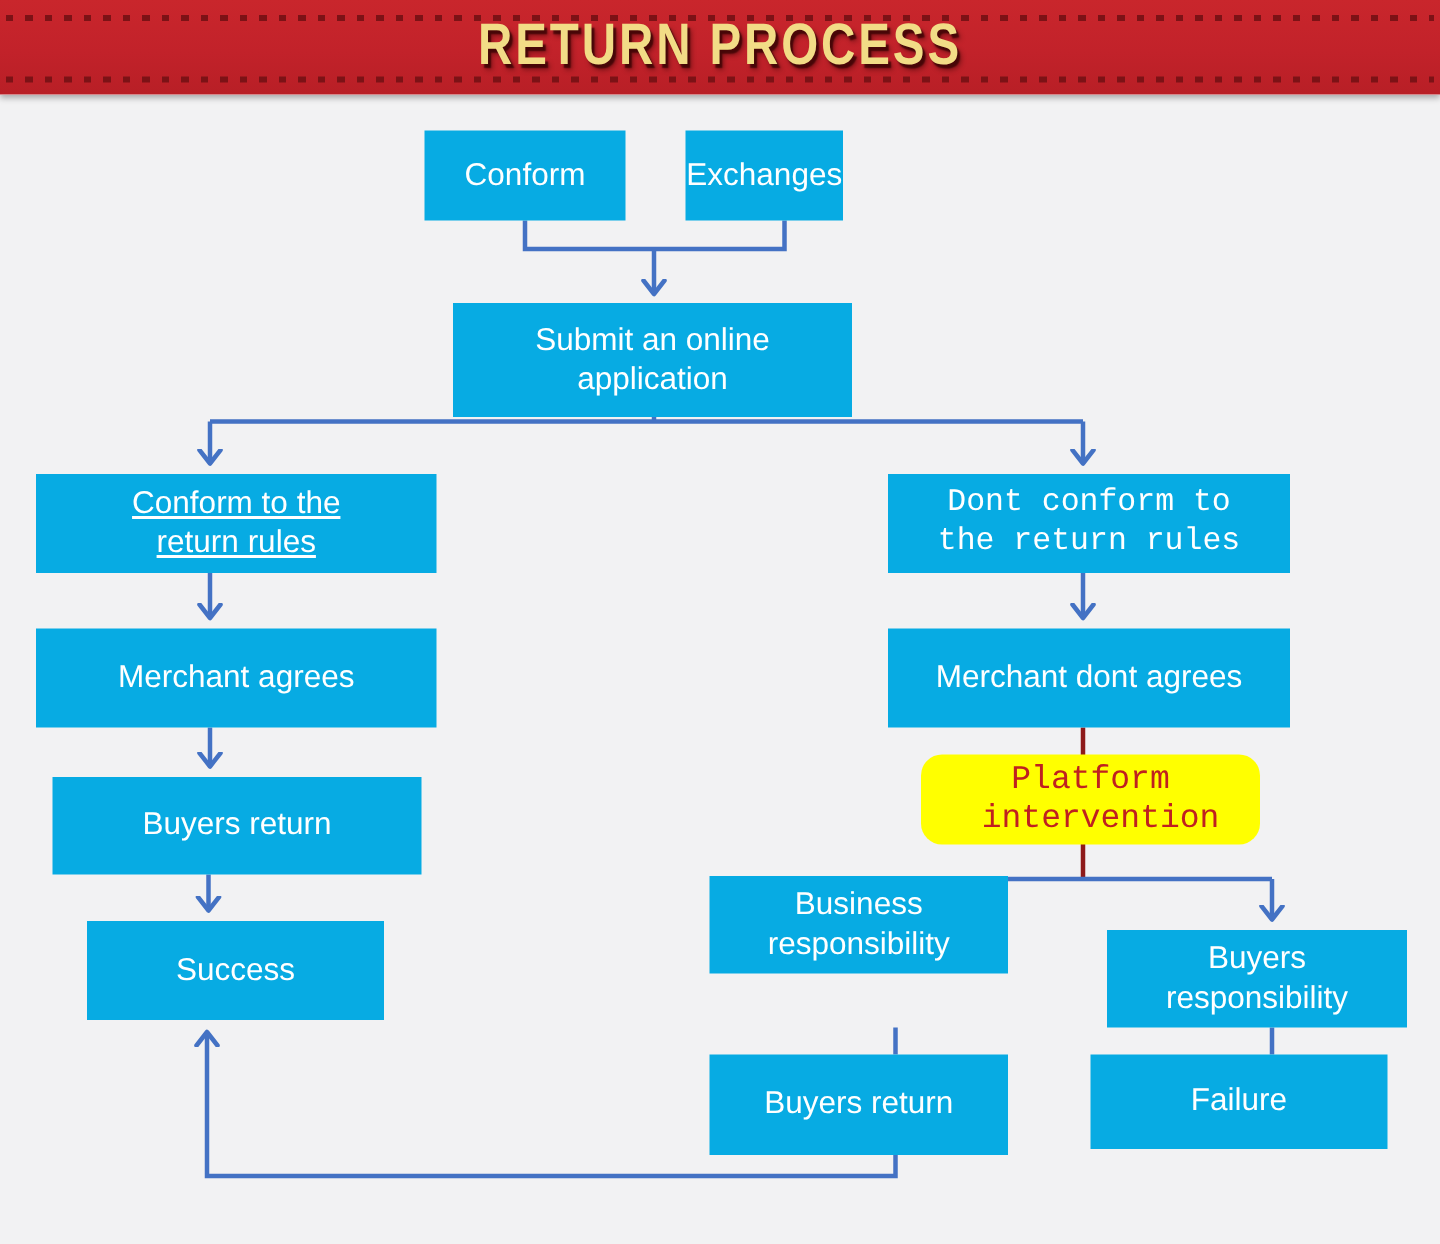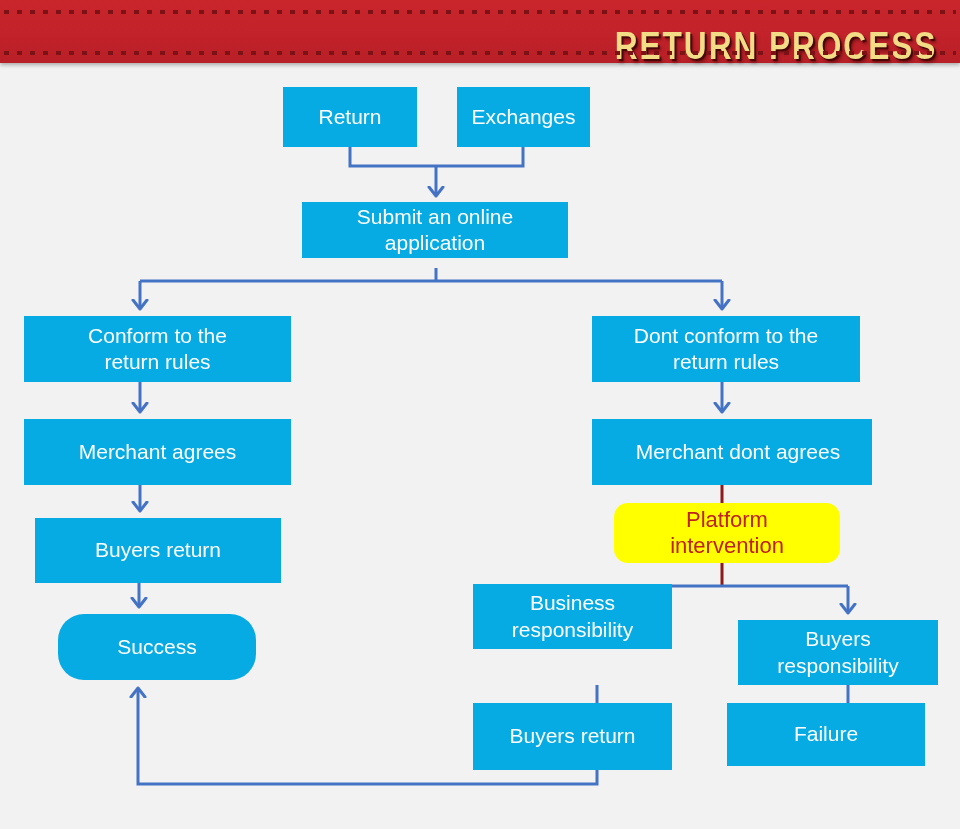--- a/index.html
+++ b/index.html
@@ -15,22 +15,22 @@
     background:linear-gradient(180deg,#c9262c 0%,#c2222a 55%,#b81f26 100%);
     box-shadow:0 2px 4px rgba(0,0,0,.3);
   }
   .stitch{
     position:absolute;left:4px;right:4px;height:4px;
     background:repeating-linear-gradient(to right,#7c1216 0 5px,transparent 5px 13px);
   }
   .stitch.top{top:10px;}
   .stitch.bottom{bottom:8px;}
   .banner h1{
-    margin:16px;position:absolute;left:0;right:0;top:11px;
-    text-align:right;
+    margin:0;position:absolute;left:0;right:0;top:11px;
+    text-align:center;
   }
   .banner h1 span{
     display:inline-block;
     font-size:33px;font-weight:800;letter-spacing:2px;
     transform:scaleY(1.18) scaleX(.96);
     color:#f2dc86;
     text-shadow:2px 2px 1px rgba(46,0,0,.75),3px 3px 3px rgba(46,0,0,.4);
     white-space:nowrap;
   }
   
@@ -40,37 +40,37 @@
     position:absolute;
     background:#07abe3;
     color:#fff;
     display:flex;align-items:center;justify-content:center;
     text-align:center;
     font-size:21px;line-height:1.25;
     z-index:2;
   }
   .node span{display:inline-block;}
   .n-return        {left:283px;top:87px; width:134px;height:60px;}
-  .n-exchanges     {left:457px;top:87px; width:133px;height:60px;}
-  .n-submit        {left:302px;top:202px;width:266px;height:56px;}
+  .n-exchanges     {left:457px;top:87px; width:105px;height:60px;}
+  .n-submit        {left:302px;top:202px;width:266px;height:76px;}
   .n-submit span   {max-width:195px;}
   .n-conform       {left:24px; top:316px;width:267px;height:66px;}
-  .n-conform span  {max-width:165px;}
+  .n-conform span  {max-width:165px;text-decoration:underline;}
   .n-dontconform   {left:592px;top:316px;width:268px;height:66px;}
-  .n-dontconform span{max-width:215px;}
+  .n-dontconform span{max-width:215px;font-family:Liberation Mono, monospace;}
   .n-magrees       {left:24px; top:419px;width:267px;height:66px;align-items:center;}
-  .n-mdont         {left:592px;top:419px;width:268px;height:66px;padding-left:12px;}
+  .n-mdont         {left:592px;top:419px;width:268px;height:66px;}
   .n-breturn-l     {left:35px; top:518px;width:246px;height:65px;}
   .n-platform{
     left:614px;top:503px;width:226px;height:60px;
     background:#ffff00;border-radius:14px;
     color:#bf2020;font-size:22px;line-height:1.2;
   }
-  .n-platform span {max-width:145px;}
-  .n-success       {left:58px; top:614px;width:198px;height:66px;border-radius:26px;}
+  .n-platform span {max-width:145px;font-family:Liberation Mono, monospace;}
+  .n-success       {left:58px; top:614px;width:198px;height:66px;}
   .n-bizresp       {left:473px;top:584px;width:199px;height:65px;}
   .n-bizresp span  {max-width:155px;}
   .n-buyresp       {left:727px;top:620px;width:200px;height:65px;margin-left:11px;}
   .n-buyresp span  {max-width:155px;}
   .n-breturn-b     {left:473px;top:703px;width:199px;height:67px;}
   .n-failure       {left:727px;top:703px;width:198px;height:63px;}
 </style>
 </head>
 <body>
 
@@ -95,21 +95,21 @@
     <path d="M722 485 V585" fill="none" stroke="#8E1A1A" stroke-width="3"></path>
     <path d="M597 586 H848" fill="none" stroke="#4472C4" stroke-width="3"></path>
     <path d="M597 586 V613" fill="none" stroke="#4472C4" stroke-width="3" marker-end="url(#chev)"></path>
     <path d="M848 586 V613" fill="none" stroke="#4472C4" stroke-width="3" marker-end="url(#chev)"></path>
     <path d="M597 685 V703" fill="none" stroke="#4472C4" stroke-width="3"></path>
     <path d="M848 685 V703" fill="none" stroke="#4472C4" stroke-width="3"></path>
     <path d="M597 770 V784 H138 V688" fill="none" stroke="#4472C4" stroke-width="3" marker-end="url(#chev)"></path>
   </svg>
 
   <div class="node n-return">
-    <span>Return</span>
+    <span>Conform</span>
   </div>
   <div class="node n-exchanges">
     <span>Exchanges</span>
   </div>
   <div class="node n-submit">
     <span>Submit an online application</span>
   </div>
   <div class="node n-conform">
     <span>Conform to the return rules</span>
   </div>

